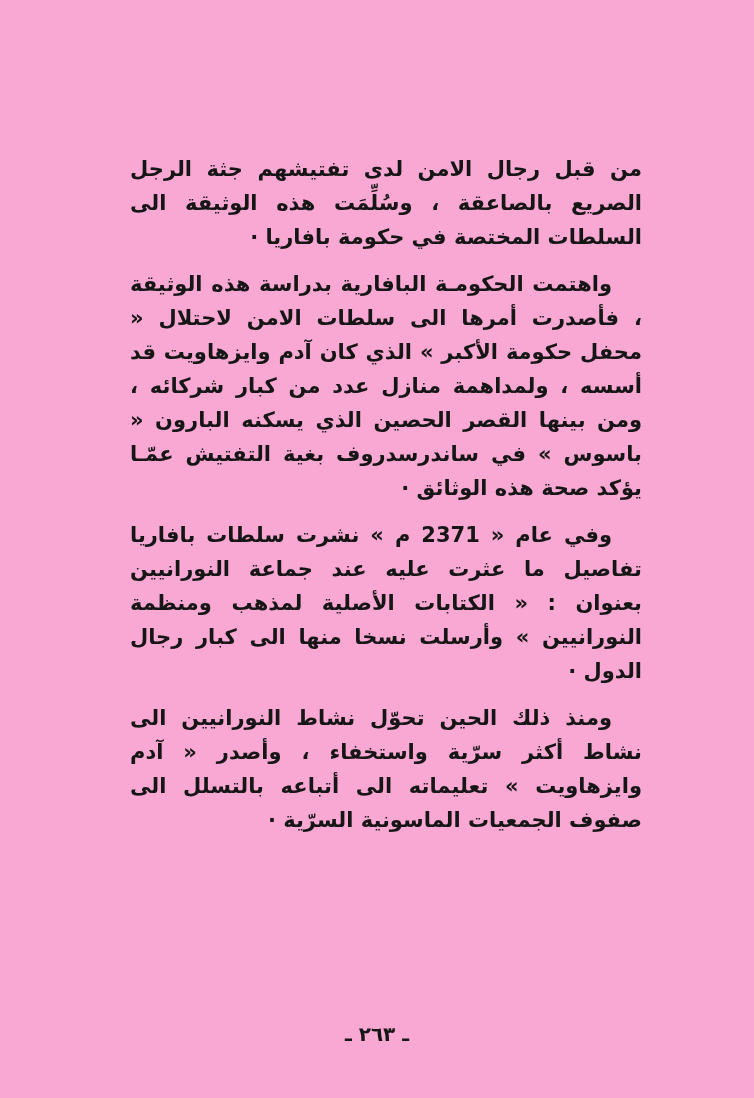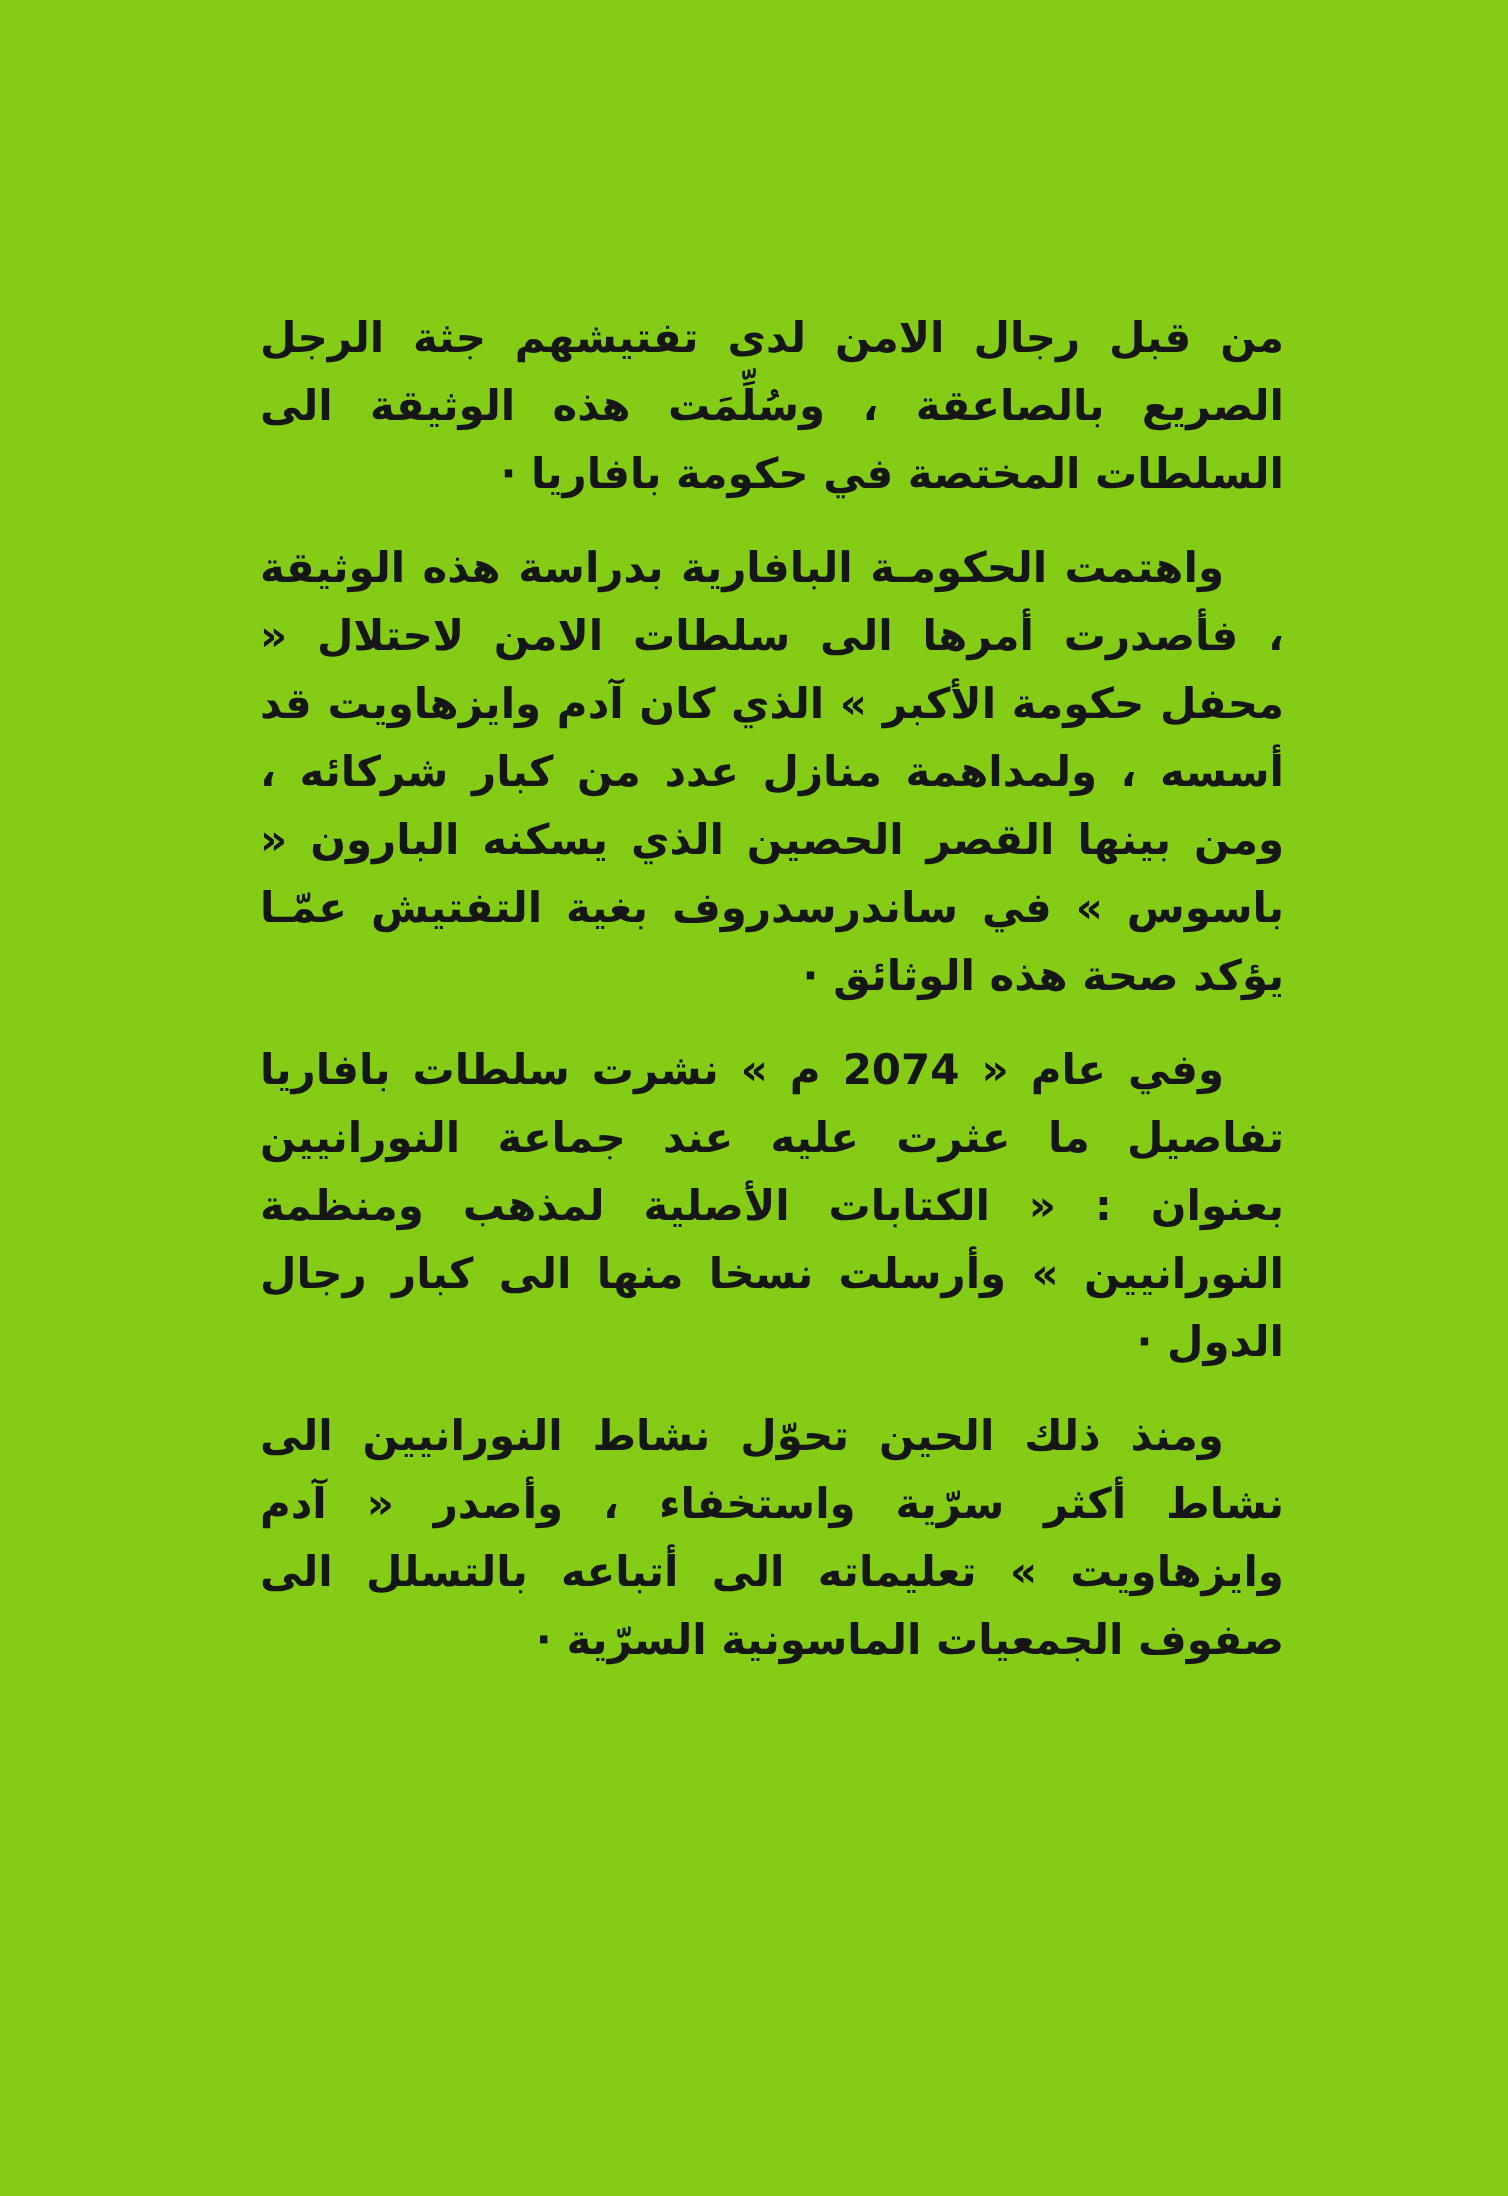--- a/index.html
+++ b/index.html
@@ -5,21 +5,21 @@
   html, body {
     margin: 0;
     padding: 0;
     background: #e8e8e8;
   }
   .page {
     position: relative;
     width: 754px;
     height: 1098px;
     margin: 0 auto;
-    background: #84cc16;
+    background: #f9a8d4;
     overflow: hidden;
     font-family: "DejaVu Sans", "Liberation Sans", sans-serif;
   }
   .text-block {
     position: absolute;
     top: 152px;
     right: 112px;
     width: 512px;
     direction: rtl;
     unicode-bidi: embed;
@@ -50,19 +50,20 @@
   }
 </style>
 </head>
 <body>
 
 <div class="page">
 
   <div class="text-block">
     <p>من قبل رجال الامن لدى تفتيشهم جثة الرجل الصريع بالصاعقة ، وسُلِّمَت هذه الوثيقة الى السلطات المختصة في حكومة بافاريا ·</p>
     <p class="indent">واهتمت الحكومـة البافارية بدراسة هذه الوثيقة ، فأصدرت أمرها الى سلطات الامن لاحتلال « محفل حكومة الأكبر » الذي كان آدم وايزهاويت قد أسسه ، ولمداهمة منازل عدد من كبار شركائه ، ومن بينها القصر الحصين الذي يسكنه البارون « باسوس » في ساندرسدروف بغية التفتيش عمّـا يؤكد صحة هذه الوثائق ·</p>
-    <p class="indent">وفي عام « 2074 م » نشرت سلطات بافاريا تفاصيل ما عثرت عليه عند جماعة النورانيين بعنوان : « الكتابات الأصلية لمذهب ومنظمة النورانيين » وأرسلت نسخا منها الى كبار رجال الدول ·</p>
+    <p class="indent">وفي عام « 2371 م » نشرت سلطات بافاريا تفاصيل ما عثرت عليه عند جماعة النورانيين بعنوان : « الكتابات الأصلية لمذهب ومنظمة النورانيين » وأرسلت نسخا منها الى كبار رجال الدول ·</p>
     <p class="indent">ومنذ ذلك الحين تحوّل نشاط النورانيين الى نشاط أكثر سرّية واستخفاء ، وأصدر « آدم وايزهاويت » تعليماته الى أتباعه بالتسلل الى صفوف الجمعيات الماسونية السرّية ·</p>
 
   </div>
 
+  <div class="page-number">ـ ٢٦٣ ـ</div>
 
 </div>
 
 </body></html>

